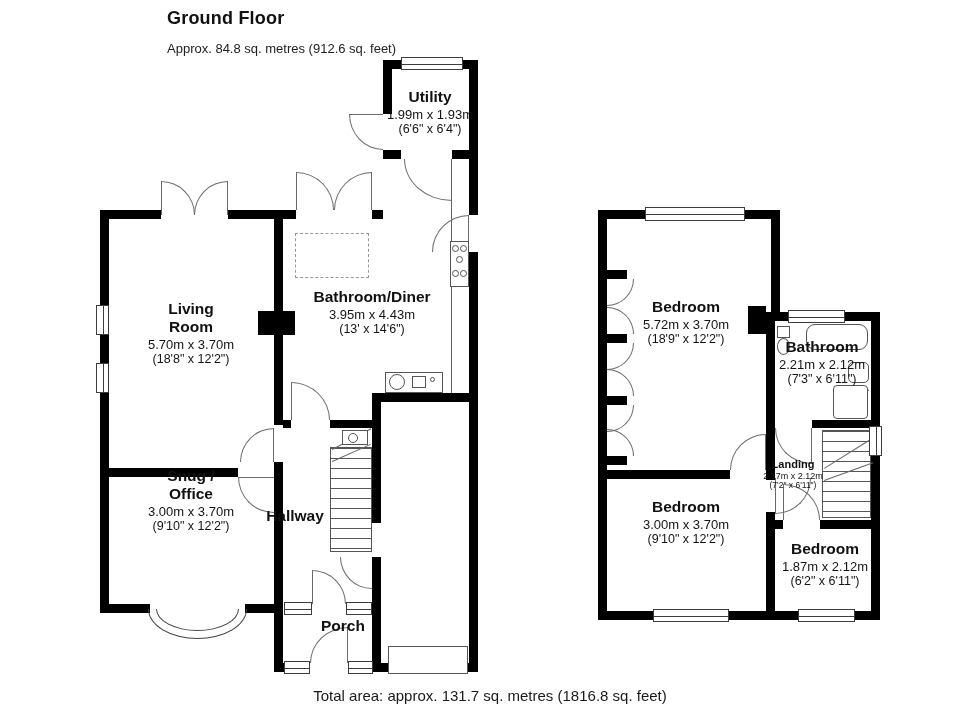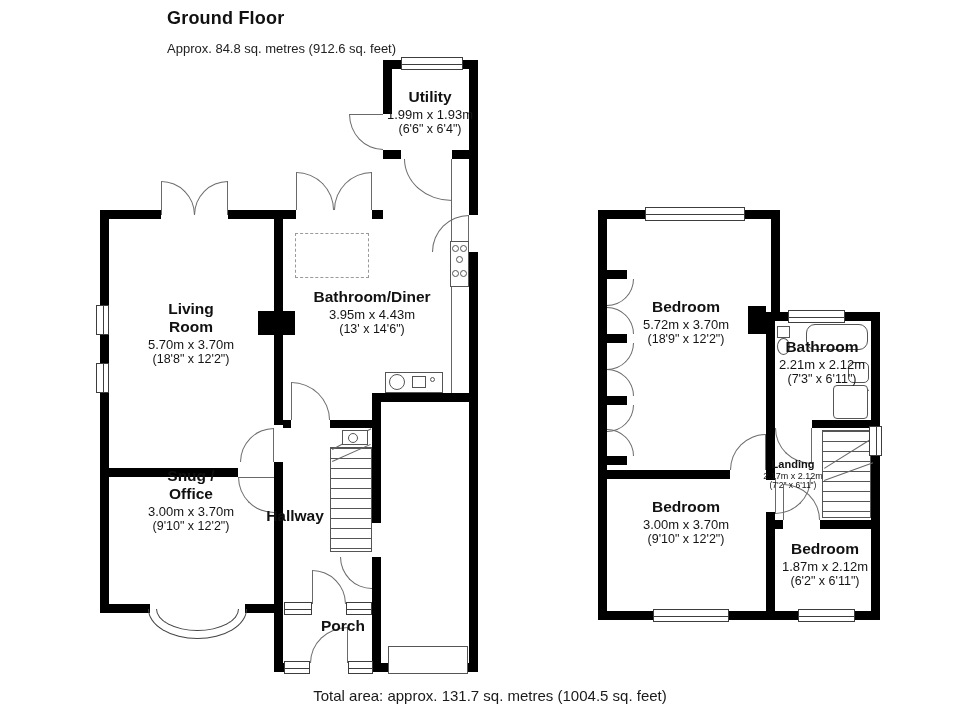--- a/index.html
+++ b/index.html
@@ -93,21 +93,21 @@
     <div class="rn">Bedroom</div>
     <div class="rd">3.00m x 3.70m</div>
     <div class="rd2">(9'10" x 12'2")</div>
   </div>
   <div class="lbl" style="left:767px;top:540px;width:116px;">
     <div class="rn">Bedroom</div>
     <div class="rd">1.87m x 2.12m</div>
     <div class="rd2">(6'2" x 6'11")</div>
   </div>
 
-  <div class="footer">Total area: approx. 131.7 sq. metres (1004.5 sq. feet)</div>
+  <div class="footer">Total area: approx. 131.7 sq. metres (1816.8 sq. feet)</div>
 <div class="p-wall" style="left: 100px; top: 210px; width: 61px; height: 9px; background: rgb(0, 0, 0);"></div>
     <div class="p-wall" style="left: 228px; top: 210px; width: 55px; height: 9px; background: rgb(0, 0, 0);"></div>
     <div class="p-wall" style="left: 100px; top: 210px; width: 9px; height: 98px; background: rgb(0, 0, 0);"></div>
     <div class="p-wall" style="left: 100px; top: 334px; width: 9px; height: 31px; background: rgb(0, 0, 0);"></div>
     <div class="p-wall" style="left: 100px; top: 391px; width: 9px; height: 222px; background: rgb(0, 0, 0);"></div>
     <div class="p-wall" style="left: 100px; top: 604px; width: 50px; height: 9px; background: rgb(0, 0, 0);"></div>
     <div class="p-wall" style="left: 245px; top: 604px; width: 38px; height: 9px; background: rgb(0, 0, 0);"></div>
     <div class="p-wall" style="left: 274px; top: 210px; width: 9px; height: 215px; background: rgb(0, 0, 0);"></div>
     <div class="p-wall" style="left: 274px; top: 462px; width: 9px; height: 210px; background: rgb(0, 0, 0);"></div>
     <div class="p-wall" style="left: 109px; top: 468px; width: 129px; height: 9px; background: rgb(0, 0, 0);"></div>

